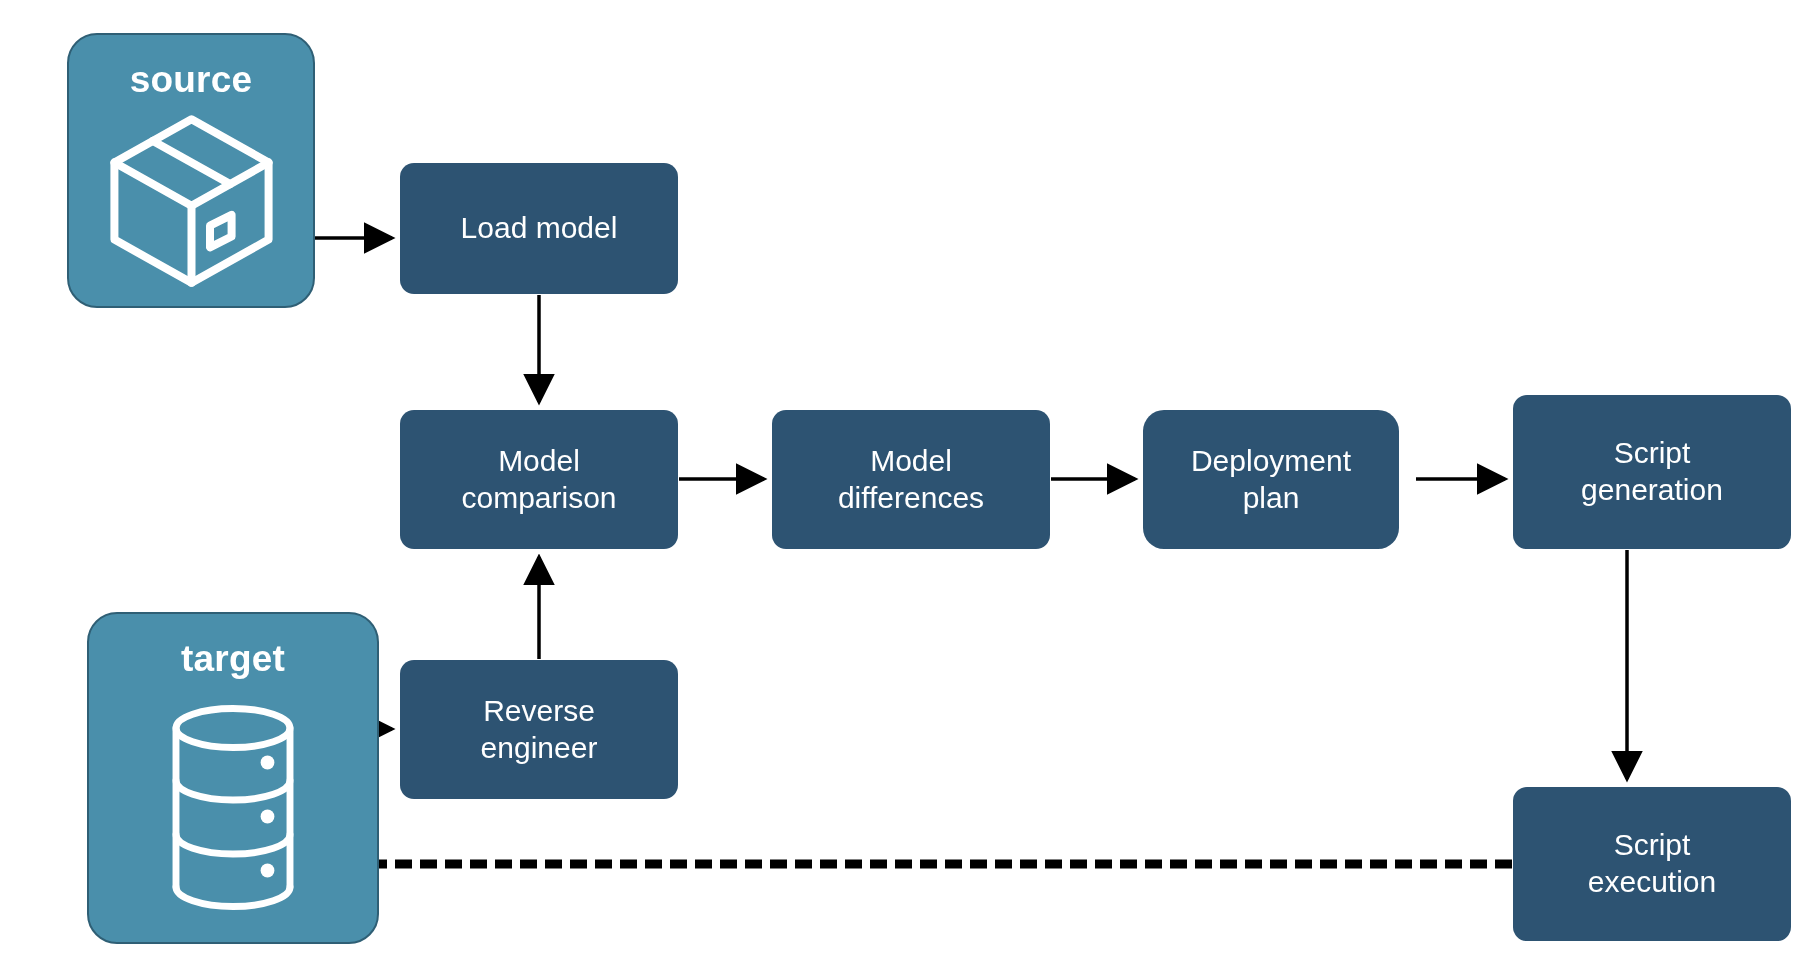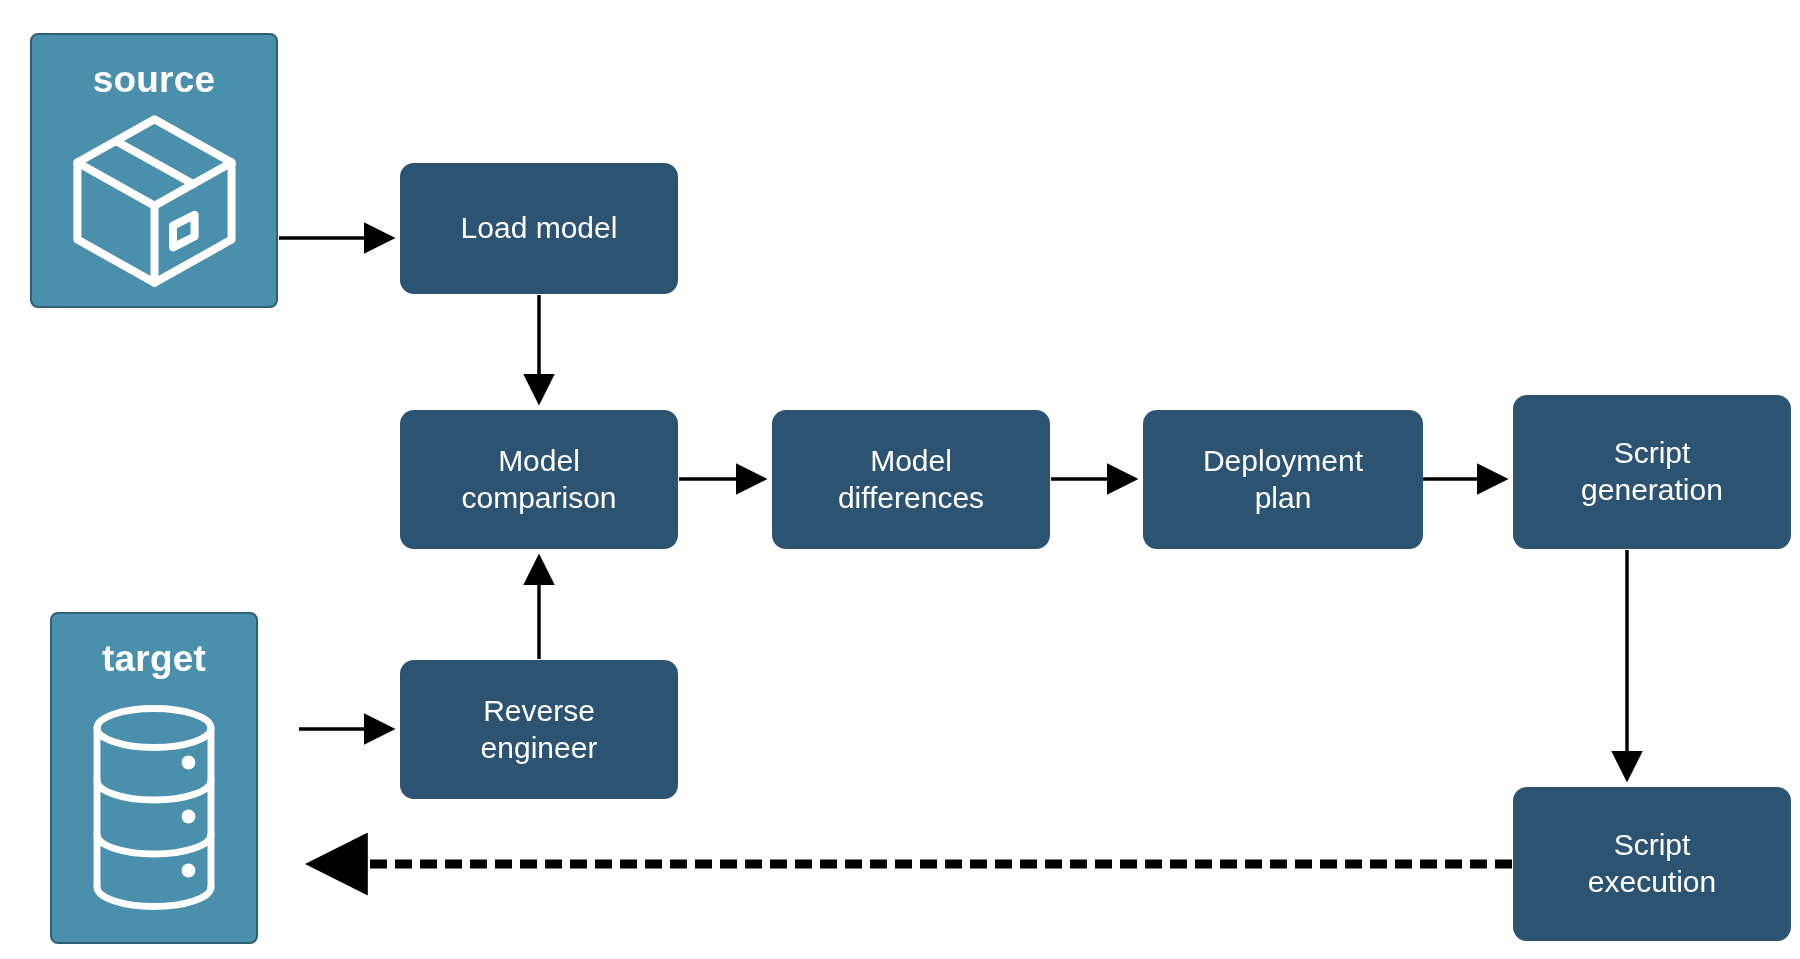--- a/index.html
+++ b/index.html
@@ -20,27 +20,28 @@
     position: absolute;
     left: 0; top: 0;
     width: 1800px;
     height: 959px;
     pointer-events: none;
   }
 
   
   .endpoint {
     position: absolute;
-    border-radius: 8px;
+    border-radius: 30px;
     background: #4a8fab;
     border: 2px solid #2f5f75;
     display: flex;
     flex-direction: column;
     align-items: center;
     overflow: hidden;
+    margin-left: 37px;
   }
   .endpoint-label {
     color: #ffffff;
     font-weight: bold;
     font-size: 37px;
     letter-spacing: .2px;
     line-height: 1;
     margin-top: 26px;
     text-align: center;
   }
@@ -114,21 +115,21 @@
           <path d="M60 64 L60 114"></path>
 
           <path d="M35 22 L85 50"></path>
 
           <path d="M72 77 L86 70 L86 84 L72 91 Z"></path>
         </g>
       </svg>
     </div>
   </div>
 
-  <div class="endpoint" style="left:50px; top:612px; width:208px; height:332px;">
+  <div class="endpoint" style="left:50px; top:612px; width:292px; height:332px;">
     <div class="endpoint-label">target</div>
     <div class="endpoint-icon">
       <svg width="150" height="215" viewBox="0 0 100 142" xmlns="http://www.w3.org/2000/svg" style="margin-top:-4px;">
         <g fill="none" stroke="#ffffff" stroke-width="4.6" stroke-linejoin="round" stroke-linecap="round">
 
           <ellipse cx="50" cy="18" rx="38" ry="13"></ellipse>
 
           <path d="M12 18 L12 124"></path>
           <path d="M88 18 L88 124"></path>
 
@@ -153,21 +154,21 @@
   <div class="node" style="left:400px; top:410px; width:278px; height:139px;">
     <span>Model
 comparison</span>
   </div>
 
   <div class="node" style="left:772px; top:410px; width:278px; height:139px;">
     <span>Model
 differences</span>
   </div>
 
-  <div class="node" style="left:1143px; top:410px; width:280px; height:139px;">
+  <div class="node" style="left:1143px; top:410px; width:256px; height:139px;border-radius:21px;">
     <span>Deployment
 plan</span>
   </div>
 
   <div class="node" style="left:1513px; top:395px; width:278px; height:154px;">
     <span>Script
 generation</span>
   </div>
 
   <div class="node" style="left:1513px; top:787px; width:278px; height:154px;">

